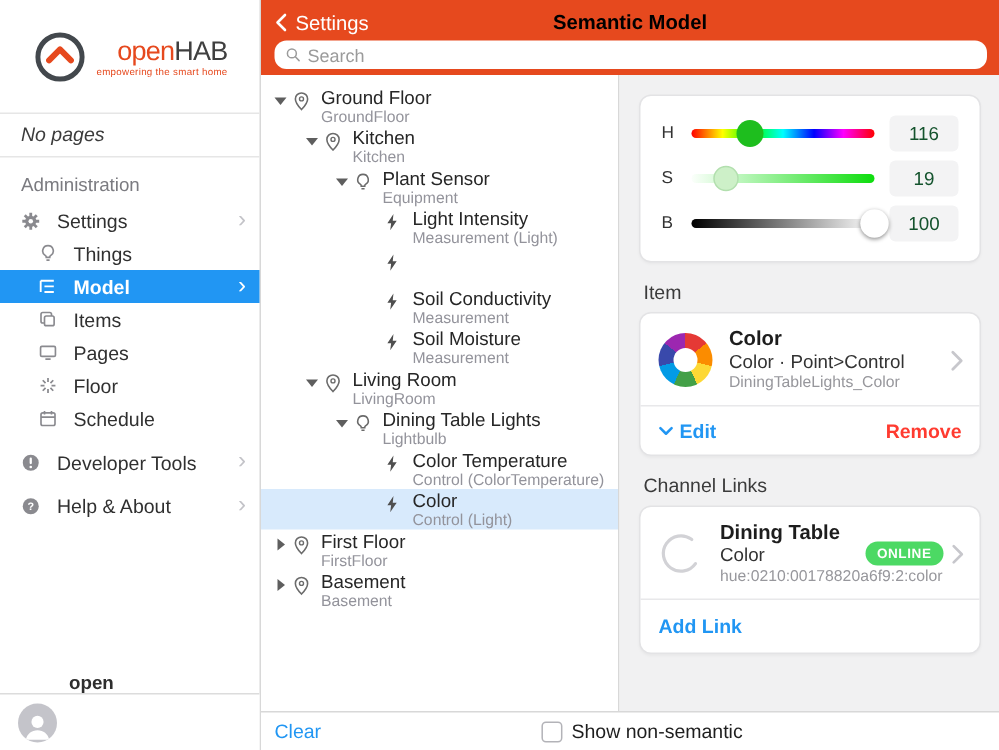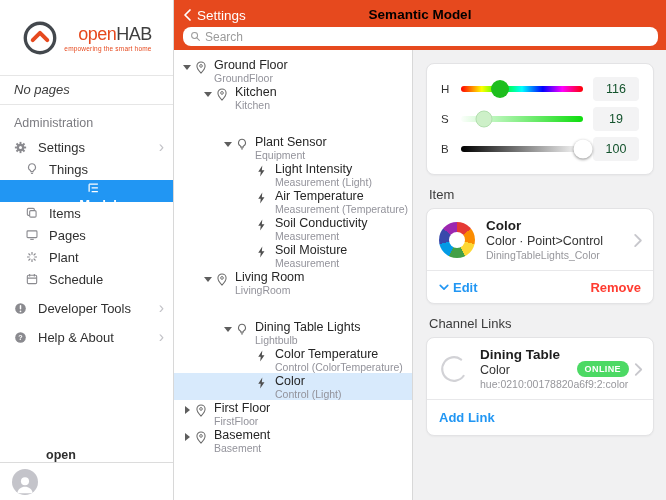--- a/index.html
+++ b/index.html
@@ -16,21 +16,21 @@
   .wordmark .open { color:#e6491e; }
   .wordmark .hab { color:#3f3f3f; }
   .tagline { font-size:6.5px; color:#e6491e; margin-top:1px; letter-spacing:0.2px; }
   .nopages { font-style:italic; font-size:13px; color:#3c3c3c; padding:6px 14px 7px; border-bottom:1px solid #e6e6e6; }
   .section-label { font-size:12.5px; color:#7b7b80; padding:11px 14px 6px; }
   .side-item { display:flex; align-items:center; height:22px; padding-left:12px; cursor:pointer; }
   .side-item.sub { padding-left:23px; }
   .side-item .sicon { width:17px; height:17px; display:flex; align-items:center; justify-content:center; margin-right:9px; flex:0 0 17px; }
   .side-item .slabel { font-size:13px; color:#303030; }
   .side-item .schev { margin-left:auto; padding-right:9px; color:#c3c3c8; }
-  .side-item.selected { background:#2196f3;flex-direction:column; }
+  .side-item.selected { background:#2196f3; }
   .side-item.selected .slabel { color:#fff; font-weight:600; }
   .side-item.selected .schev { color:#fff; }
   .gap-top { margin-top:7px; }
   .user-footer { position:absolute; left:0; right:0; bottom:0; height:38px; border-top:1px solid #dcdcdc; display:flex; align-items:center; gap:8px; padding:0 12px; background:#fff; }
   .avatar { width:26px; height:26px; border-radius:50%; background:#c4c4ca; display:flex; align-items:flex-end; justify-content:center; overflow:hidden; flex:0 0 26px; }
   .user-name { font-size:12.5px; font-weight:700; color:#2e2e2e; line-height:13px; }
   .user-url { font-size:10.5px; color:#8e8e93; line-height:12px;margin-top:41px; }
 
   
   .main { flex:1; display:flex; flex-direction:column; min-width:0; }
@@ -41,21 +41,21 @@
   .searchbar { position:absolute; left:9px; right:8px; top:27px; height:19px; background:#fff; border-radius:8px; display:flex; align-items:center; }
   .searchbar svg { margin:0 4px 0 7px; flex:0 0 11px; }
   .searchbar input { border:none; outline:none; background:transparent; font-family:"Liberation Sans",sans-serif; font-size:12px; color:#333; width:100%; }
   .searchbar input::placeholder { color:#9b9b9b; }
 
   .content { flex:1; display:flex; min-height:0; }
   
   .tree-panel { width:239px; flex:0 0 239px; background:#fff; border-right:1px solid #d8d8d8; padding-top:7px; overflow:hidden; }
   .tnode { display:flex; align-items:flex-start; min-height:26px; padding-top:2px; cursor:pointer; }
   .tnode.selected { background:#d8eafc; }
-  .lvl0 { padding-left:6px; } .lvl1 { padding-left:27px; } .lvl2 { padding-left:47px;margin-top:23px; } .lvl3 { padding-left:81px; }
+  .lvl0 { padding-left:6px; } .lvl1 { padding-left:27px; } .lvl2 { padding-left:47px; } .lvl3 { padding-left:81px; }
   .expander { width:14px; flex:0 0 14px; display:flex; align-items:center; justify-content:center; height:16px; }
   .exp-down i { display:block; width:0; height:0; border-left:4px solid transparent; border-right:4px solid transparent; border-top:5px solid #5e5e5e; }
   .exp-right i { display:block; width:0; height:0; border-top:4px solid transparent; border-bottom:4px solid transparent; border-left:5px solid #5e5e5e; }
   .ticon { width:20px; flex:0 0 20px; display:flex; align-items:center; justify-content:flex-start; height:16px; }
   .ttext { display:flex; flex-direction:column; }
   .tmain { font-size:12.5px; color:#262626; line-height:13px; }
   .tsub { font-size:10.5px; color:#93939b; line-height:12px; }
 
   
   .detail-panel { flex:1; background:#f1f1f2; padding:13px 12px 0 13px; overflow:hidden; }
@@ -180,21 +180,21 @@
       </span>
       <span class="slabel">Pages</span>
     </div>
 
     <div class="side-item sub">
       <span class="sicon">
         <svg width="14" height="14" viewBox="0 0 24 24" fill="none" stroke="#8a8a8f" stroke-width="2">
             <path d="M12 3.5v4.5M12 16v4.5M3.5 12H8M16 12h4.5M6 6l3.2 3.2M14.8 14.8L18 18M18 6l-3.2 3.2M9.2 14.8L6 18"></path>
           </svg>
       </span>
-      <span class="slabel">Plant</span>
+      <span class="slabel">Floor</span>
     </div>
 
     <div class="side-item sub">
       <span class="sicon">
         <svg width="14" height="14" viewBox="0 0 24 24" fill="none" stroke="#8a8a8f" stroke-width="1.9">
             <rect x="4" y="5.5" width="16" height="14.5" rx="2"></rect>
             <path d="M4 10.5h16M8 3.5v4M16 3.5v4"></path>
           </svg>
       </span>
       <span class="slabel">Schedule</span>
@@ -317,24 +317,20 @@
               <span class="tmain">Light Intensity</span>
               <span class="tsub">Measurement (Light)</span>
             </span>
         </div>
 
         <div class="tnode lvl3">
           <span class="ticon">
               <svg width="13" height="14" viewBox="0 0 24 24">
                 <path d="M13.5 2L6 13.5h4.6L9.5 22l8-11.5h-4.9L13.5 2z" fill="#4f4f4f"></path>
               </svg>
-            </span>
-          <span class="ttext">
-              <span class="tmain">Air Temperature</span>
-              <span class="tsub">Measurement (Temperature)</span>
             </span>
         </div>
 
         <div class="tnode lvl3">
           <span class="ticon">
               <svg width="13" height="14" viewBox="0 0 24 24">
                 <path d="M13.5 2L6 13.5h4.6L9.5 22l8-11.5h-4.9L13.5 2z" fill="#4f4f4f"></path>
               </svg>
             </span>
           <span class="ttext">
@@ -515,14 +511,21 @@
             </span>
           </div>
           <div style="border-top:1px solid #e8e8ea;">
             <div class="add-link">Add Link</div>
           </div>
         </div>
 
       </div>
     </div>
 
+    <div class="bottombar">
+      <span class="clear-link">Clear</span>
+      <label class="nonsem">
+        <span class="cbox"></span>
+        <span class="nonsem-label">Show non-semantic</span>
+      </label>
+    </div>
   </div>
 </div>
 
 </body></html>

